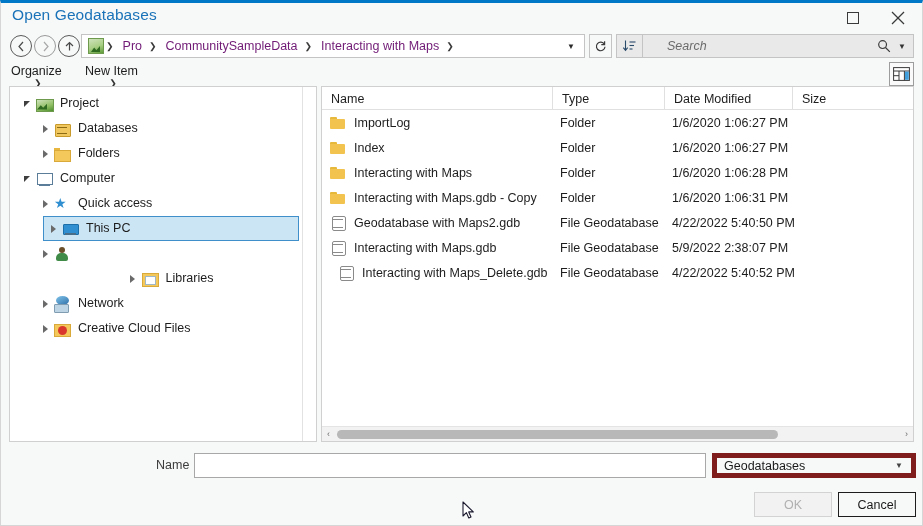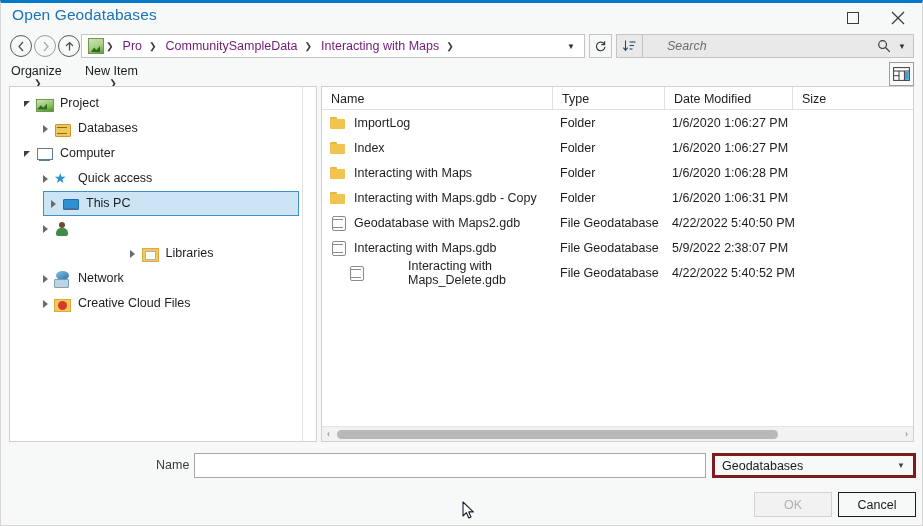--- a/index.html
+++ b/index.html
@@ -213,21 +213,21 @@
     position: absolute; left: 155px; top: 455px; font-size: 12.5px; color: #3c3c3c;
   }
   .name-input {
     position: absolute; left: 193px; top: 450px; width: 512px; height: 25px;
     background: #ffffff; border: 1px solid #a8a8a8;
     font-family: "Liberation Sans", sans-serif; font-size: 12.5px;
     padding: 0 5px; color: #1a1a1a; outline: none;
   }
   .type-select {
     position: absolute; left: 711px; top: 450px; width: 204px; height: 25px;
-    background: #f7f8f8; border: 3px solid #7f1d1d;
+    background: #f7f8f8; border: 5px solid #7f1d1d;
     display: flex; align-items: center;
   }
   .type-select .lbl { padding-left: 7px; font-size: 12.5px; color: #1a1a1a; }
   .type-select .caret { margin-left: auto; padding-right: 8px; font-size: 8px; color: #444; }
   .ok-btn {
     position: absolute; left: 753px; top: 489px; width: 78px; height: 25px;
     background: #f2f2f2; border: 1px solid #d3d3d3; color: #b0b0b0;
     display: flex; align-items: center; justify-content: center; font-size: 12.5px;
   }
   .cancel-btn {
@@ -341,20 +341,27 @@
           <span class="ticon ic-project"></span>
           <span class="tlabel">Project</span>
         </div>
         <div class="tree-row" style="padding-left: 26px;">
           <span class="tw">
             <span class="tri-closed"></span>
           </span>
           <span class="ticon ic-db"></span>
           <span class="tlabel">Databases</span>
         </div>
+        <div class="tree-row" style="padding-left: 26px;">
+          <span class="tw">
+            <span class="tri-closed"></span>
+          </span>
+          <span class="ticon ic-folderarrow"></span>
+          <span class="tlabel">Folders</span>
+        </div>
         <div class="tree-row" style="padding-left: 8px;">
           <span class="tw">
             <span class="tri-open"></span>
           </span>
           <span class="ticon ic-computer"></span>
           <span class="tlabel">Computer</span>
         </div>
         <div class="tree-row" style="padding-left: 26px;">
           <span class="tw">
             <span class="tri-closed"></span>
@@ -457,21 +464,21 @@
         <div class="frow">
           <div class="fcell" style="left: 8px; width: 222px;">
             <span class="ficon ic-gdb"></span>
             <span>Interacting with Maps.gdb</span>
           </div>
           <div class="fcell" style="left: 238px; width: 112px;">File Geodatabase</div>
           <div class="fcell" style="left: 350px; width: 135px;">5/9/2022 2:38:07 PM</div>
           <div class="fcell" style="left: 485px; width: 90px;"></div>
         </div>
         <div class="frow">
-          <div class="fcell" style="left: 26px; width: 222px; gap: 36px;">
+          <div class="fcell" style="left: 16px; width: 222px;">
             <span class="ficon ic-gdb"></span>
             <span>Interacting with Maps_Delete.gdb</span>
           </div>
           <div class="fcell" style="left: 238px; width: 112px;">File Geodatabase</div>
           <div class="fcell" style="left: 350px; width: 135px;">4/22/2022 5:40:52 PM</div>
           <div class="fcell" style="left: 485px; width: 90px;"></div>
         </div>
       </div>
     <div class="hscroll">
       <span class="hs-arrow">‹</span>

